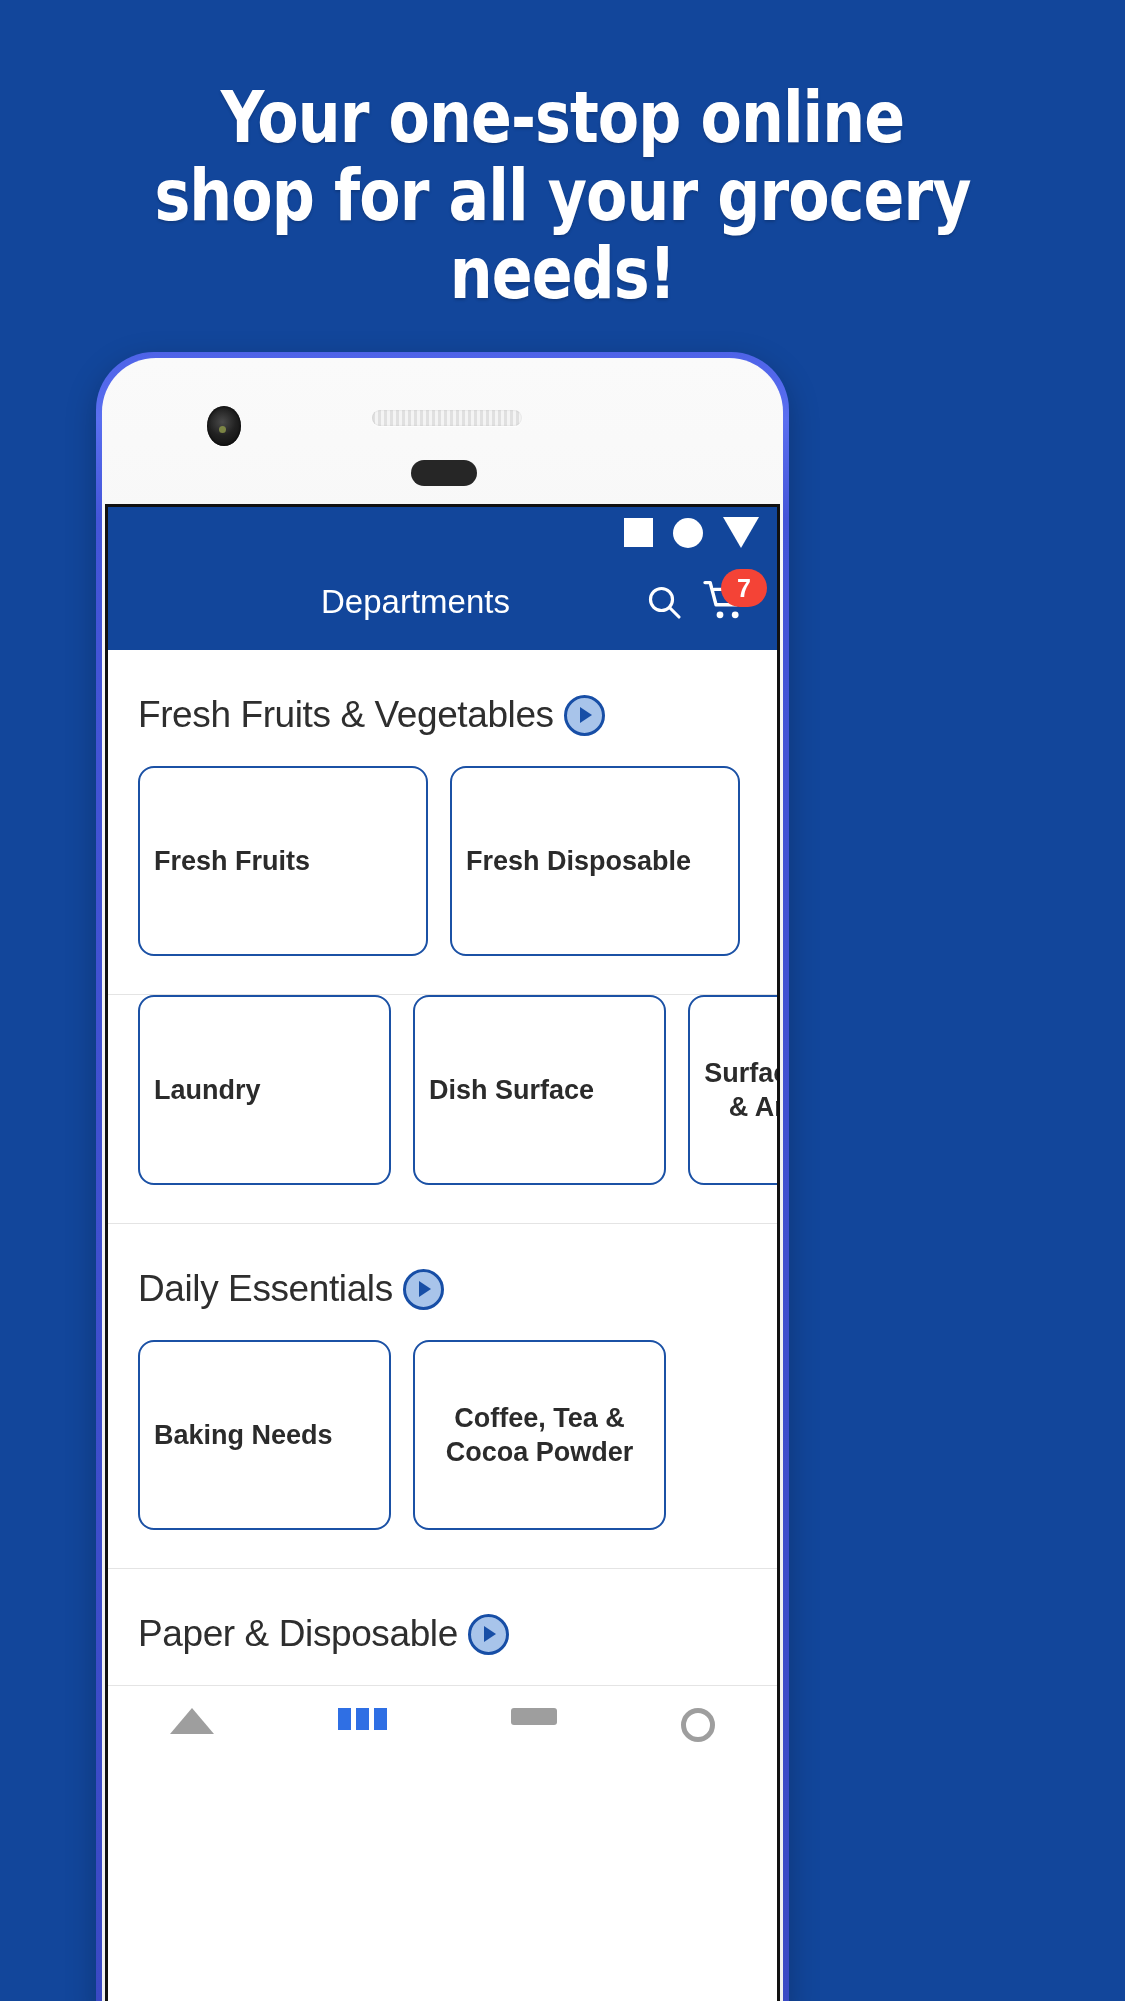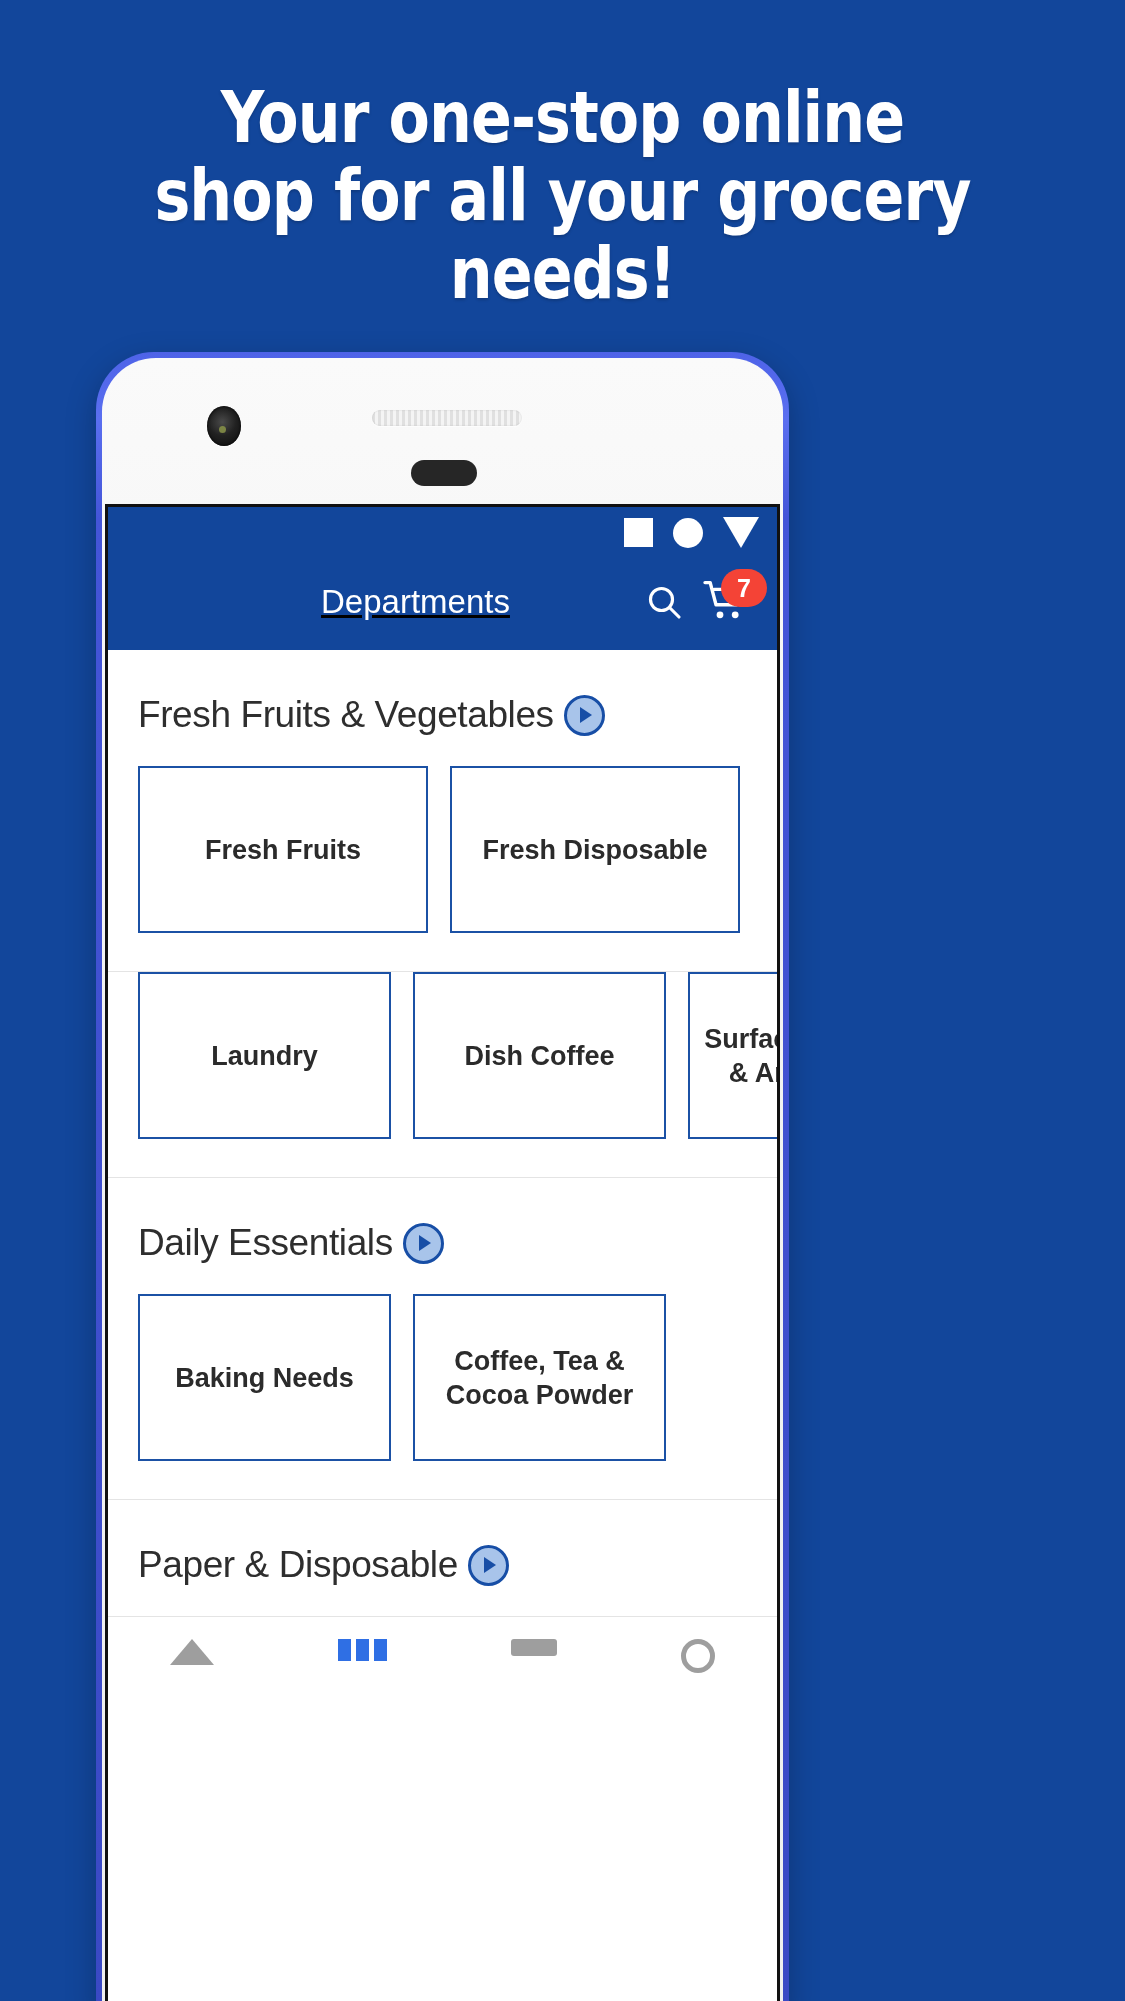--- a/index.html
+++ b/index.html
@@ -97,21 +97,20 @@
     width:0; height:0;
     border-left:18px solid transparent;
     border-right:18px solid transparent;
     border-top:31px solid #fff;
   }
   .appbar-row {
     position:absolute; left:0; right:0; bottom:12px;
     display:flex; align-items:center;
     padding:0 20px 0 0;
     height:72px;
-    text-decoration:underline;
   }
   .appbar-title {
     flex:1; text-align:center;
     color:#fff; font-size:33px;
     padding-left:90px;
   }
   .icon-btn {
     width:62px; height:62px;
     display:flex; align-items:center; justify-content:center;
     position:relative; flex:none;
@@ -150,25 +149,25 @@
     border-left:12px solid #174EA6;
     margin-left:4px;
   }
   .card-row {
     display:flex; gap:22px;
     padding:0 0 38px 30px;
     overflow:hidden;
   }
   .cat-card {
     flex:none;
-    width:290px; height:167px;
+    width:290px; height:190px;
     border:2px solid #1B51A5;
-    border-radius:0;
+    border-radius:16px;
     background:#fff;
-    display:flex; align-items:center; justify-content:center;
+    display:flex; align-items:center; 
     text-align:center;
     padding:6px 14px;
   }
   .cat-card span {
     font-size:27px; font-weight:bold; color:#2b2b2b;
     line-height:34px;
   }
   .divider { height:1px; background:#e4e4e4; margin:0 0 0 0; }
 
   
@@ -250,21 +249,21 @@
           </div>
         </div>
         <div class="divider"></div>
 
         <div class="section">
           <div class="card-row">
             <div class="cat-card" style="width:253px">
                 <span>Laundry</span>
               </div>
             <div class="cat-card" style="width:253px">
-                <span>Dish Coffee</span>
+                <span>Dish Surface</span>
               </div>
             <div class="cat-card" style="width:253px">
                 <span>Surface Cleaners &amp; Antiseptics</span>
               </div>
           </div>
         </div>
         <div class="divider"></div>
 
         <div class="section">
           <div class="section-head">

